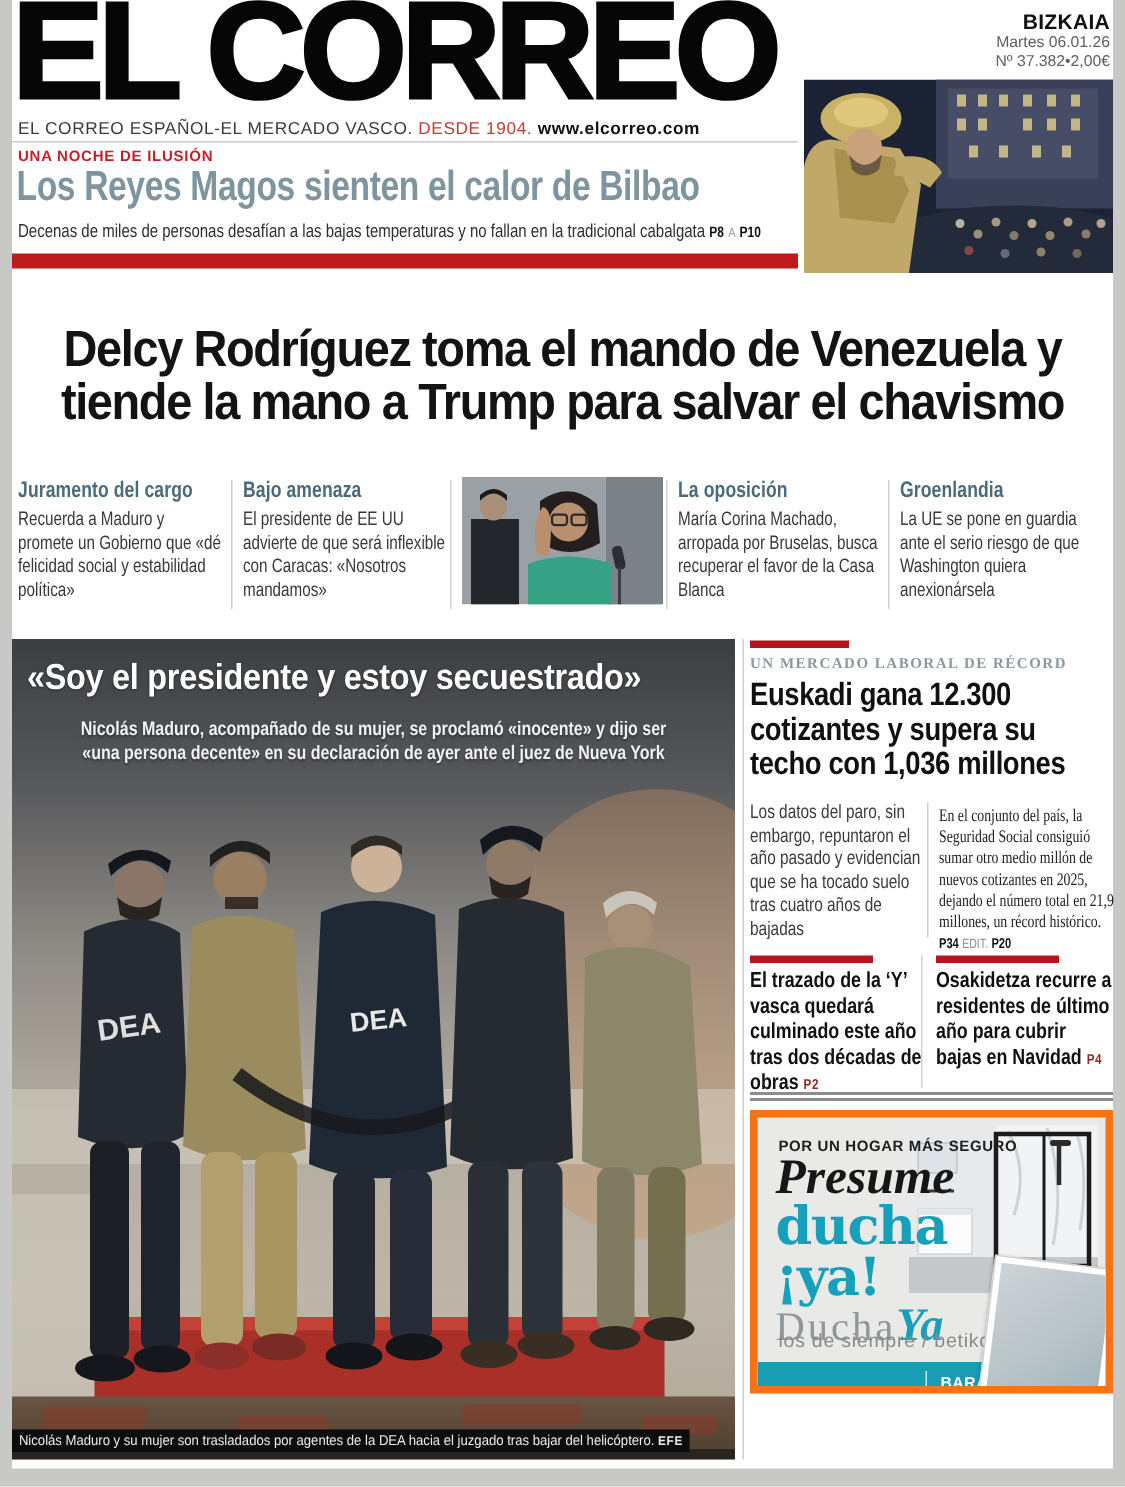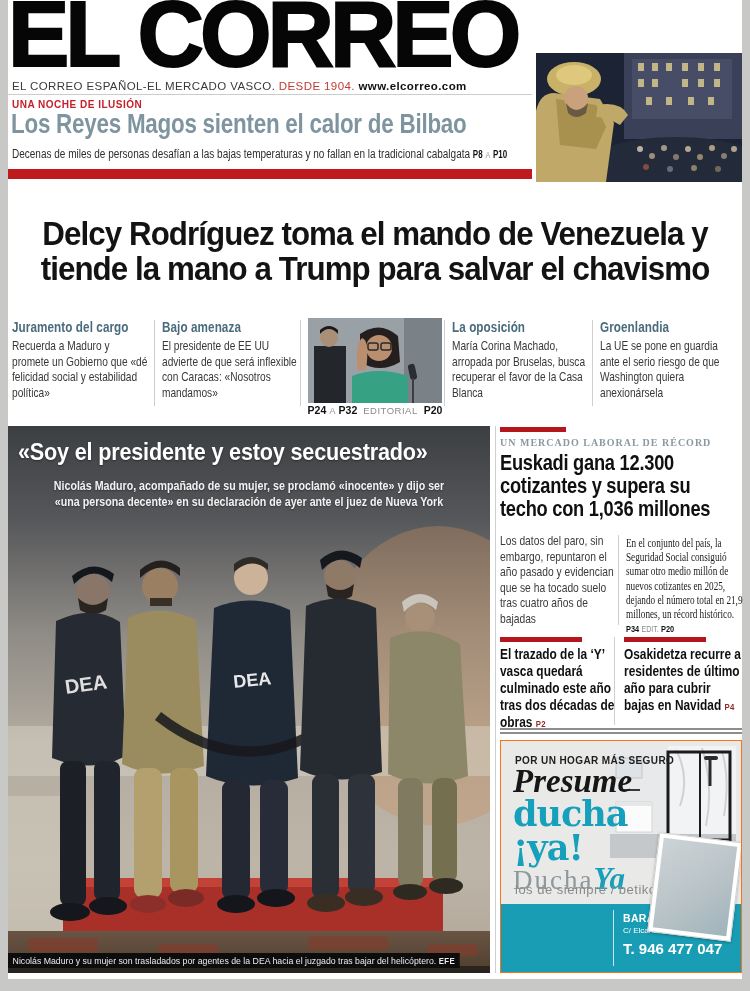--- a/index.html
+++ b/index.html
@@ -61,21 +61,21 @@
   .eco-right b { font-family:"Liberation Sans",sans-serif; font-size:9.5px; color:#111; }
   .eco-right .lbl { font-family:"Liberation Sans",sans-serif; font-size:9px; color:#8a8a8a; }
 
   .brief-bar { top:637px; width:82px; height:5px; background:#b5161c; }
   .brief { top:646px; width:146px; font-size:14.5px; line-height:17px; font-weight:700; color:#101010; transform:scaleX(.82); transform-origin:left top; }
   .brief .bref { color:#8d2a22; font-size:9.5px; letter-spacing:.5px; }
   .brief-vline { left:606px; top:637px; width:1px; height:88px; background:#cfcfcf; }
   .dbl-rule { left:492px; width:242px; height:1.5px; background:#8d8d8d; }
 
   
-  .ad { left:492px; top:740px; width:242px; height:233px; background:#e9e9e7; border:1px solid #f97316; overflow:hidden; }
+  .ad { left:492px; top:740px; width:242px; height:189px; background:#e9e9e7; border:5px solid #f97316; overflow:hidden; }
   .ad-tag { left:14px; top:14px; font-size:10px; font-weight:700; color:#1d1d1d; letter-spacing:.4px; }
   .ad-presume { left:12px; top:22px; font-family:"Liberation Serif",serif; font-style:italic; font-weight:700; font-size:33px; color:#161616; }
   .ad-word { font-family:"DejaVu Serif",serif; font-weight:700; color:#17a0bb; font-size:35px; line-height:34px; letter-spacing:-1px; }
   .ad-w1 { left:12px; top:56px; } .ad-w2 { left:12px; top:90px; }
   .ad-bath { right:5px; top:5px; }
   .ad-logo { left:12px; top:120px; white-space:nowrap;font-family:Liberation Serif, serif; }
   .ad-brand1 { font-size:27px; color:#8e989c; letter-spacing:2px; }
   .ad-brand2 { font-size:31px; font-style:italic; font-weight:700; color:#18a0ba; }
   .ad-logo-sub { left:14px; top:141px; font-size:13px; color:#8a8a8a; letter-spacing:.5px; }
   .ad-band { left:0; top:163px; width:240px; height:68px; background:#189db4; }
@@ -86,20 +86,25 @@
   .ad-band-div { position:absolute; left:112px; top:6px; width:1px; height:56px; background:rgba(255,255,255,.75); }
   .polaroid { left:152px; top:96px; width:84px; height:100px; background:#fff; border:1px solid #cfcfcf; box-shadow:0 1px 3px rgba(0,0,0,.3); transform:rotate(7deg); z-index:5; padding:4px; }
   .polaroid .inner { width:100%; height:100%; background:linear-gradient(140deg,#cdd3d6 0%,#b9c3c7 55%,#9fb4bb 100%); }
 </style>
 </head>
 <body>
 
 <div class="page">
 
   <div class="abs mast-title">EL CORREO</div>
+  <div class="abs ed-block">
+    <div class="ed-name">BIZKAIA</div>
+    <div class="ed-date">Martes 06.01.26</div>
+    <div class="ed-issue">Nº 37.382•2,00€</div>
+  </div>
   <div class="abs mast-sub">
     <span>EL CORREO ESPAÑOL-EL MERCADO VASCO.</span>
     <span class="since">DESDE 1904.</span>
     <span class="url">www.elcorreo.com</span>
   </div>
 
   <svg class="abs cab-photo" width="206" height="129" viewBox="0 0 206 129">
     <rect width="206" height="129" fill="#1b2335"></rect>
     <rect x="88" y="0" width="118" height="86" fill="#3a4057"></rect>
     <rect x="96" y="6" width="100" height="60" fill="#474d66"></rect>
@@ -193,23 +198,20 @@
 
   <div class="abs news-col" style="left:444px">
     <h3>La oposición</h3>
     <p>María Corina Machado, arropada por Bruselas, busca recuperar el favor de la Casa Blanca</p>
   </div>
   <div class="abs news-col" style="left:592px">
     <h3>Groenlandia</h3>
     <p>La UE se pone en guardia ante el serio riesgo de que Washington quiera anexionársela</p>
   </div>
 
-  <div class="abs refs-line">
-    <b>P24</b><span class="sep">A</span><b>P32</b><span class="lbl">EDITORIAL</span><b>P20</b>
-  </div>
 
   <div class="abs maduro-box">
     <svg class="photo" width="482" height="547" viewBox="0 0 482 547">
       <defs>
         <linearGradient id="sky" x1="0" y1="0" x2="0" y2="1">
           <stop offset="0" stop-color="#3c3f42"></stop>
             <stop offset=".17" stop-color="#56575a"></stop>
           <stop offset=".38" stop-color="#8f8c86"></stop>
             <stop offset=".58" stop-color="#b3aca0"></stop>
           <stop offset=".8" stop-color="#bdb5a8"></stop>

